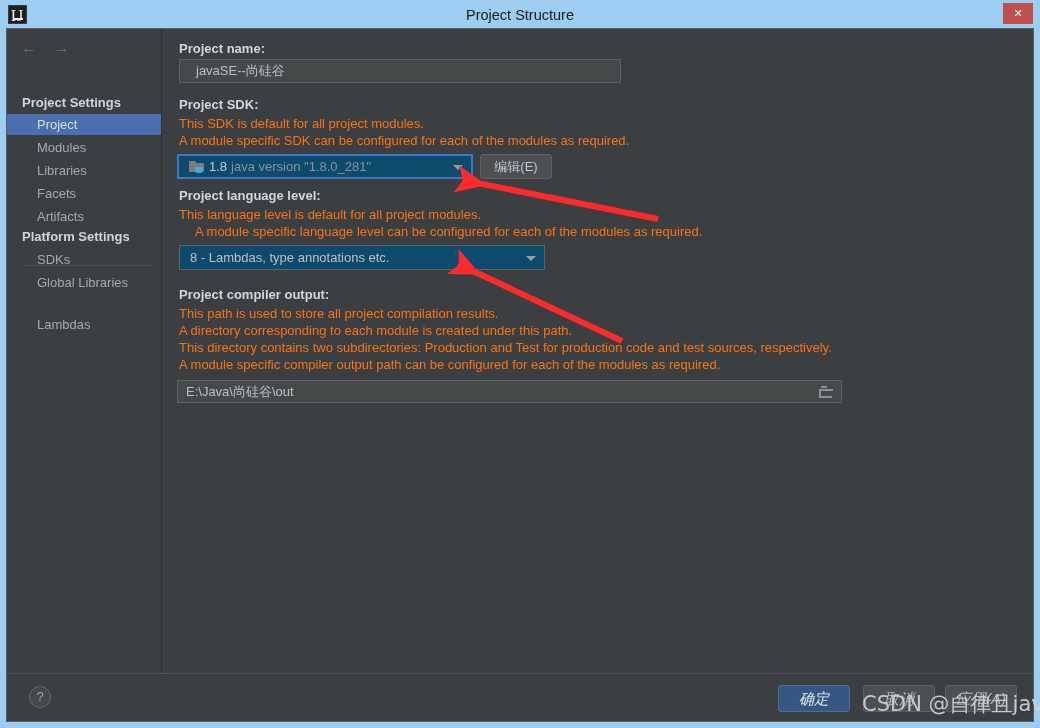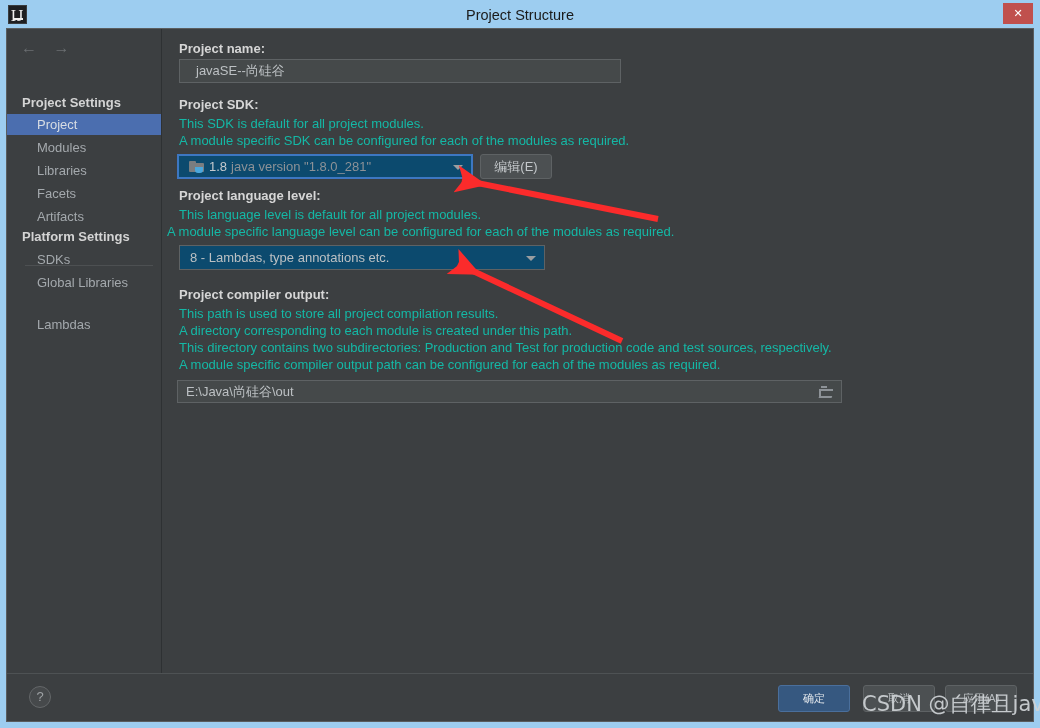--- a/index.html
+++ b/index.html
@@ -161,21 +161,21 @@
   .lbl-bold {
     position: absolute;
     font-size: 13px;
     font-weight: bold;
     color: #d6d6d6;
     white-space: nowrap;
   }
   .lbl-desc {
     position: absolute;
     font-size: 13px;
-    color: #14b8a6;
+    color: #f97316;
     white-space: nowrap;
   }
 
   .txt-field {
     position: absolute;
     background: #45494a;
     border: 1px solid #5e6264;
     box-sizing: border-box;
     height: 24px;
     font-size: 13px;
@@ -331,24 +331,25 @@
     text-align: center;
     cursor: pointer;
   }
   .dlg-btn {
     position: absolute;
     top: 11px;
     height: 27px;
     line-height: 25px;
     border-radius: 3px;
     box-sizing: border-box;
-    font-size: 11px;
-    text-align: center;
-    cursor: pointer;
-    white-space: nowrap;
+    font-size: 15px;
+    text-align: center;
+    cursor: pointer;
+    white-space: nowrap;
+    font-style: italic;
   }
   .dlg-btn.primary {
     background: #365880;
     border: 1px solid #4a6f9c;
     color: #e4e8ec;
   }
   .dlg-btn.normal {
     background: #4c5052;
     border: 1px solid #5e6264;
     color: #b7bbbe;
@@ -434,21 +435,21 @@
           <span class="sdk-ver">1.8</span>
           <span class="sdk-rest">java version "1.8.0_281"</span>
         </div>
         <span class="arrow"></span>
       </div>
 
       <div class="btn" style="left:317px; top:125px; width:72px; height:25px; line-height:23px;">编辑(E)</div>
 
       <div class="lbl-bold" style="left:16px; top:159px;">Project language level:</div>
       <div class="lbl-desc" style="left:16px; top:178px;">This language level is default for all project modules.</div>
-      <div class="lbl-desc" style="left:4px; top:195px;">A module specific language level can be configured for each of the modules as required.</div>
+      <div class="lbl-desc" style="left:32px; top:195px;">A module specific language level can be configured for each of the modules as required.</div>
 
       <div class="combo" style="left:16px; top:216px; width:366px;">
         <div class="combo-label">8 - Lambdas, type annotations etc.</div>
         <span class="arrow"></span>
       </div>
 
       <div class="lbl-bold" style="left:16px; top:258px;">Project compiler output:</div>
       <div class="lbl-desc" style="left:16px; top:277px;">This path is used to store all project compilation results.</div>
       <div class="lbl-desc" style="left:16px; top:294px;">A directory corresponding to each module is created under this path.</div>
       <div class="lbl-desc" style="left:16px; top:311px;">This directory contains two subdirectories: Production and Test for production code and test sources, respectively.</div>

